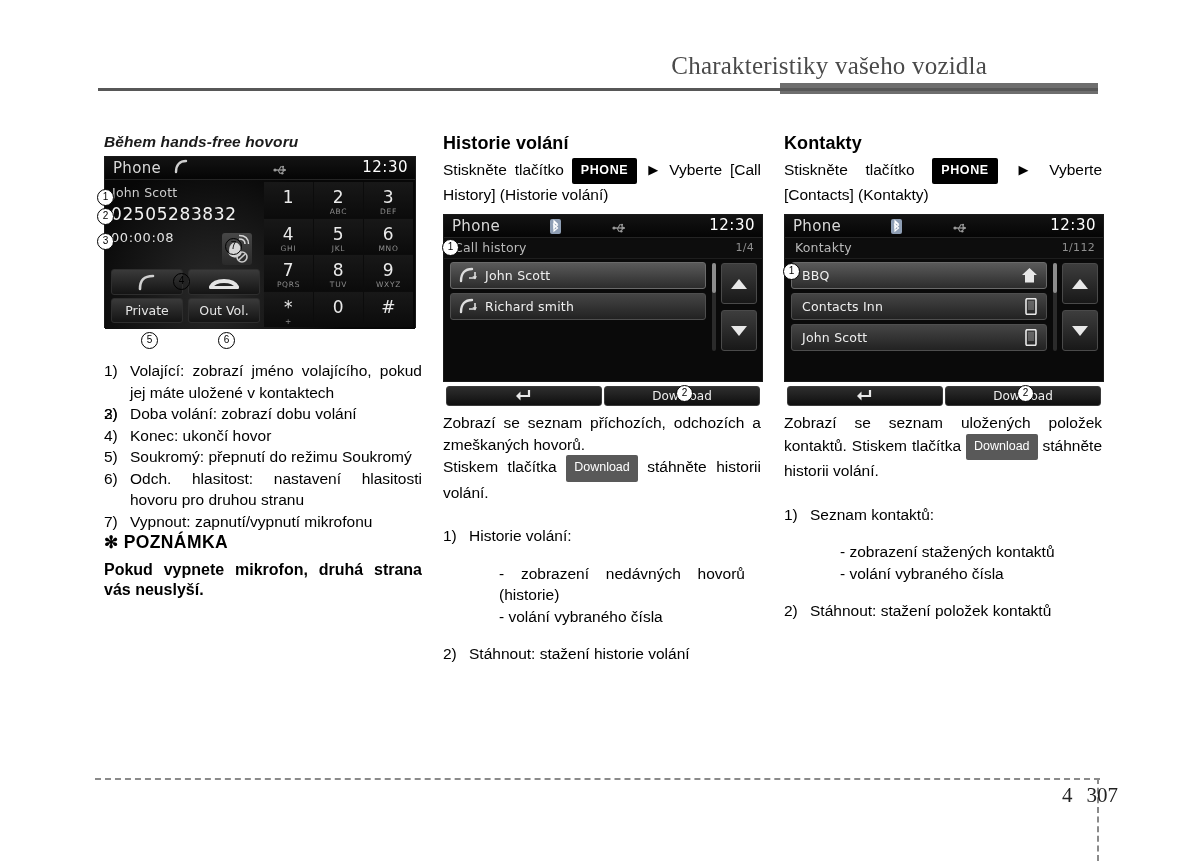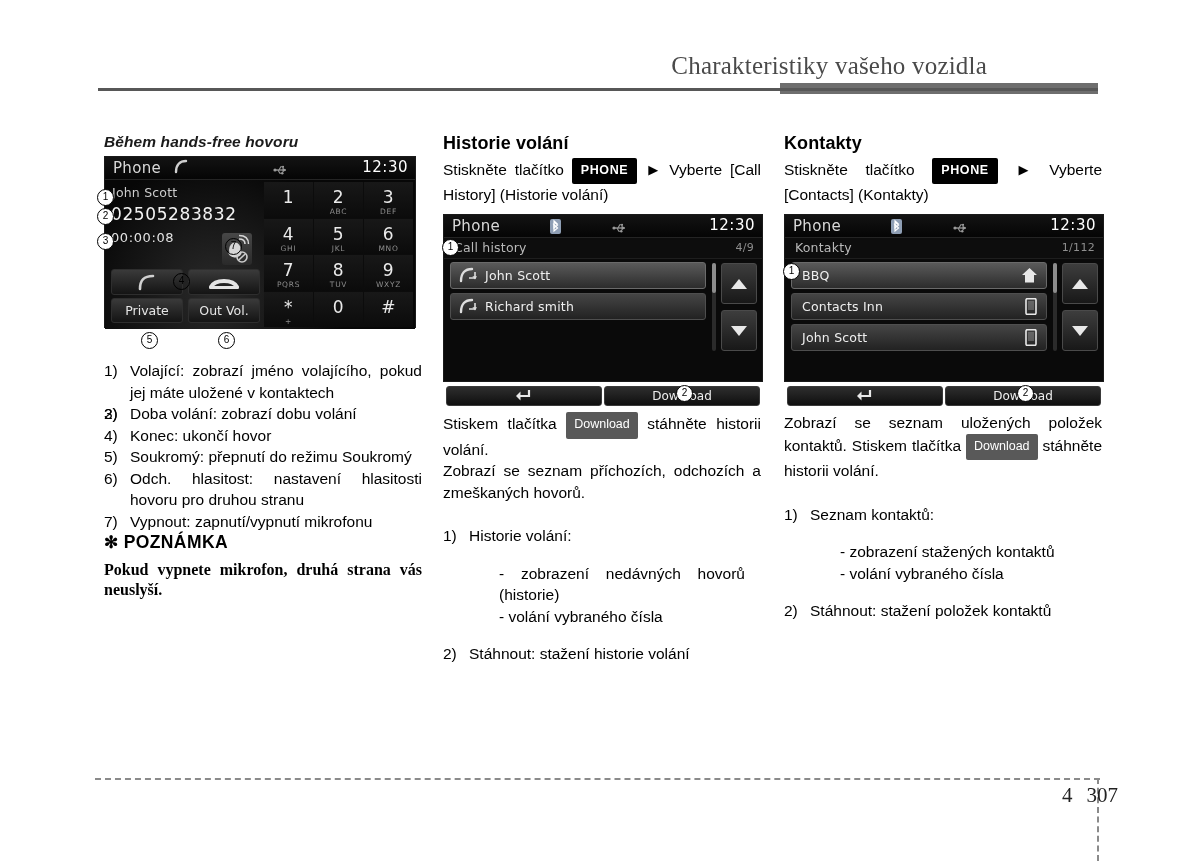--- a/index.html
+++ b/index.html
@@ -157,21 +157,21 @@
     letter-spacing: 0.4px;
     color: #000;
     margin: 0 0 7px 0;
   }
   .note-star {
     font-size: 17px;
     vertical-align: 0px;
     margin-right: 5px;
   }
   .note-body {
-    font-family: Liberation Serif, serif;
+    font-family: Liberation Sans, sans-serif;
     font-size: 16px;
     font-weight: bold;
     line-height: 20px;
     text-align: justify;
     color: #000;
     margin: 0;
   }
 
   
   .device {
@@ -649,21 +649,21 @@
           <rect x="9.1" y="1.9" width="1.9" height="1.9" fill="#9a9a9a"></rect>
           <path d="M5 6 L6.8 9.2 L8.6 9.2" stroke="#9a9a9a" stroke-width="1.1" fill="none"></path>
           <circle cx="9.3" cy="9.2" r="1.2" fill="#9a9a9a"></circle>
         </svg>
       </span>
       <span class="sclock">12:30</span>
     </div>
 
     <div class="list-header">
       <span class="lh-title">Call history</span>
-      <span class="lh-count">4/9</span>
+      <span class="lh-count">1/4</span>
     </div>
 
     <div class="list-body">
       <div class="lrow sel">
         <span class="rlead">
           <svg width="18" height="18" viewBox="0 0 18 18">
             <path d="M2 14 C2 6 6 2 13 2" stroke="#dedede" stroke-width="2.4" fill="none" stroke-linecap="round"></path>
             <path d="M10 11 L16 11 L16 5" stroke="#dedede" stroke-width="1.6" fill="none"></path>
             <path d="M16 12.5 L13.4 9.2 L18 9.2 Z" fill="#dedede"></path>
           </svg>
@@ -701,27 +701,27 @@
       </div>
       <div class="footbtn">Download</div>
     </div>
 
     <div class="callout" style="left:-2px; top:24px;">1</div>
     <div class="callout" style="left:232px; top:170px;">2</div>
   </div>
 
   <div style="height:24px"></div>
 
+  <p class="para">Zobrazí se seznam příchozích, odchozích a zmeškaných hovorů.</p>
+
   <p class="para">
     <span>Stiskem tlačítka</span>
     <span class="btn-chip">Download</span>
     <span>stáhněte historii volání.</span>
   </p>
-
-  <p class="para">Zobrazí se seznam příchozích, odchozích a zmeškaných hovorů.</p>
 
   <div class="gap-md"></div>
 
   <ul class="numlist">
     <li>
       <span class="marker">1)</span>
       <span>Historie volání:</span>
       <ul class="sublist">
         <li><span>- zobrazení nedávných hovorů (historie)</span></li>
         <li><span>- volání vybraného čísla</span></li>

